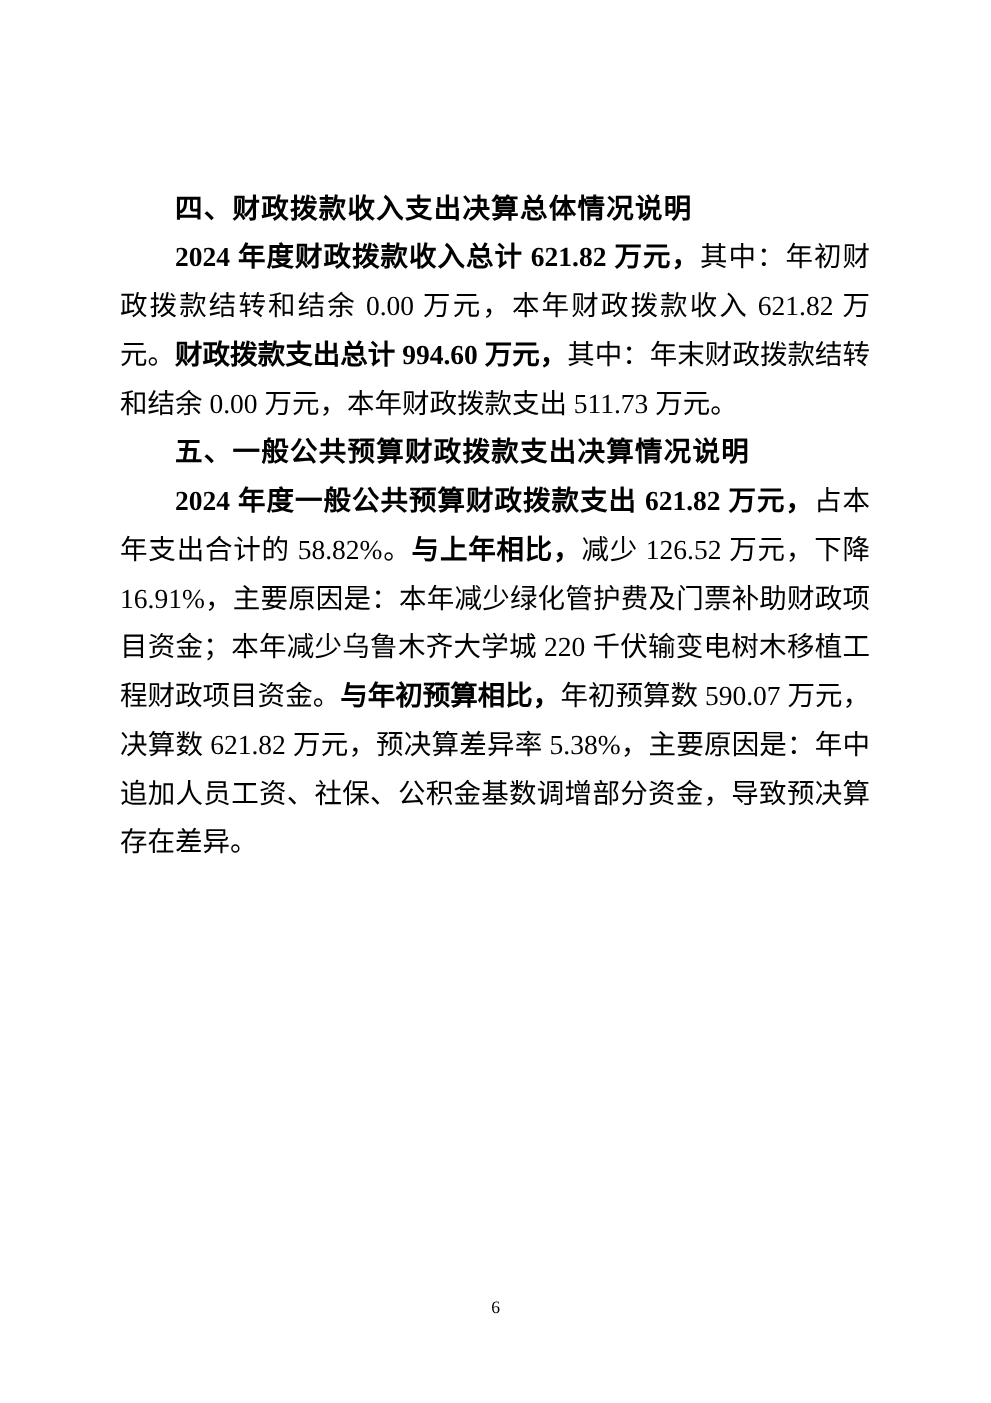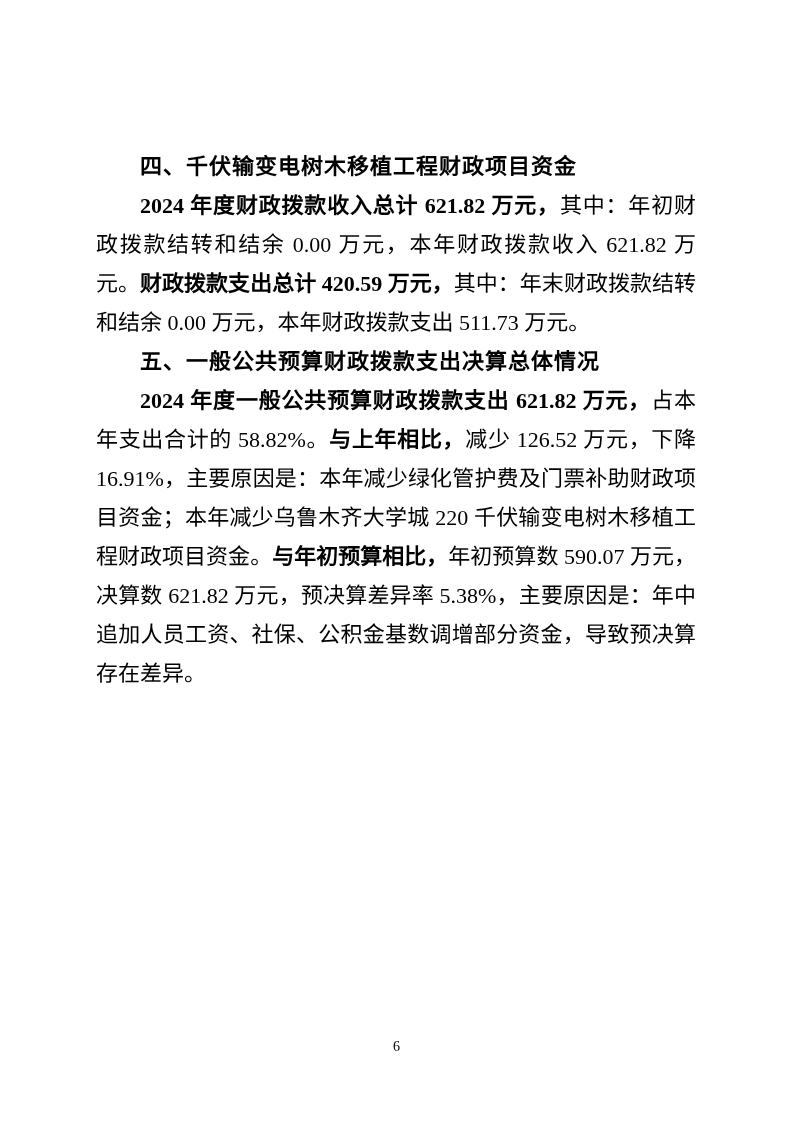--- a/index.html
+++ b/index.html
@@ -70,19 +70,19 @@
     line-height: 18px;
     font-family: "Liberation Serif", "DejaVu Serif", serif;
     color: #000000;
   }
 </style>
 </head>
 <body>
 
 <div class="page">
   <div class="content" id="document-body">
-      <h2 class="h-major">四、千伏输变电树木移植工程财政项目资金</h2>
-      <p class="para"><span class="seg-bold">2024 年度财政拨款收入总计 621.82 万元，</span><span class="seg-regular">其中：年初财政拨款结转和结余 0.00 万元，本年财政拨款收入 621.82 万元。</span><span class="seg-bold">财政拨款支出总计 420.59 万元，</span><span class="seg-regular">其中：年末财政拨款结转和结余 0.00 万元，本年财政拨款支出 511.73 万元。</span></p>
-      <h2 class="h-major">五、一般公共预算财政拨款支出决算总体情况</h2>
+      <h2 class="h-major">四、财政拨款收入支出决算总体情况说明</h2>
+      <p class="para"><span class="seg-bold">2024 年度财政拨款收入总计 621.82 万元，</span><span class="seg-regular">其中：年初财政拨款结转和结余 0.00 万元，本年财政拨款收入 621.82 万元。</span><span class="seg-bold">财政拨款支出总计 994.60 万元，</span><span class="seg-regular">其中：年末财政拨款结转和结余 0.00 万元，本年财政拨款支出 511.73 万元。</span></p>
+      <h2 class="h-major">五、一般公共预算财政拨款支出决算情况说明</h2>
       <p class="para"><span class="seg-bold">2024 年度一般公共预算财政拨款支出 621.82 万元，</span><span class="seg-regular">占本年支出合计的 58.82%。</span><span class="seg-bold">与上年相比，</span><span class="seg-regular">减少 126.52 万元，下降 16.91%，主要原因是：本年减少绿化管护费及门票补助财政项目资金；本年减少乌鲁木齐大学城 220 千伏输变电树木移植工程财政项目资金。</span><span class="seg-bold">与年初预算相比，</span><span class="seg-regular">年初预算数 590.07 万元，决算数 621.82 万元，预决算差异率 5.38%，主要原因是：年中追加人员工资、社保、公积金基数调增部分资金，导致预决算存在差异。</span></p>
     </div>
   <div class="page-number">6</div>
 </div>
 
 </body></html>

